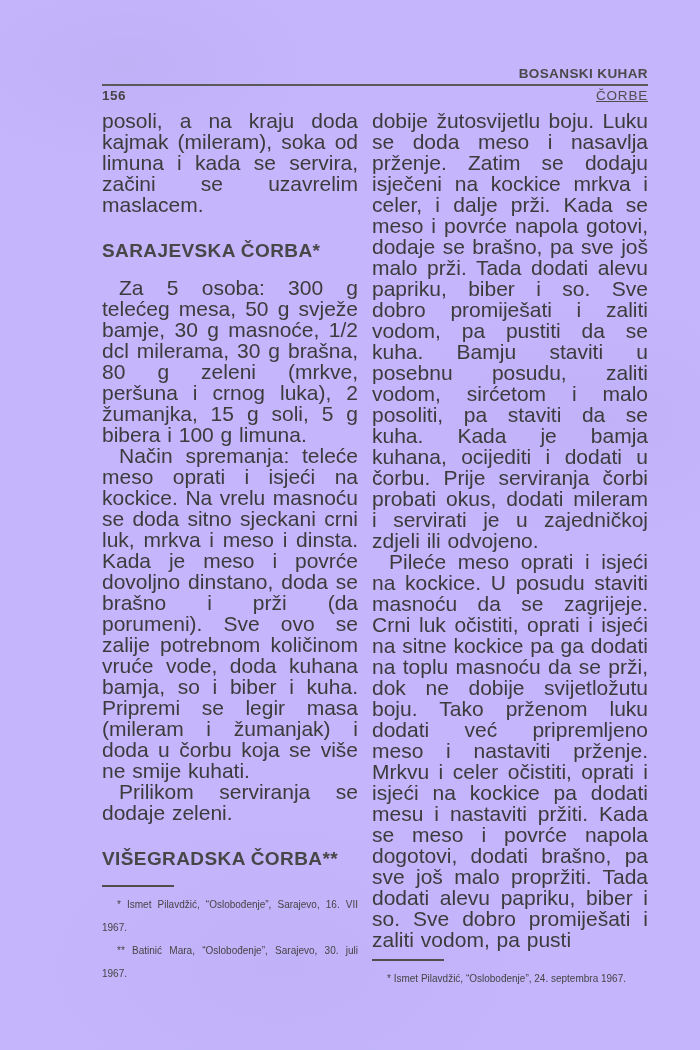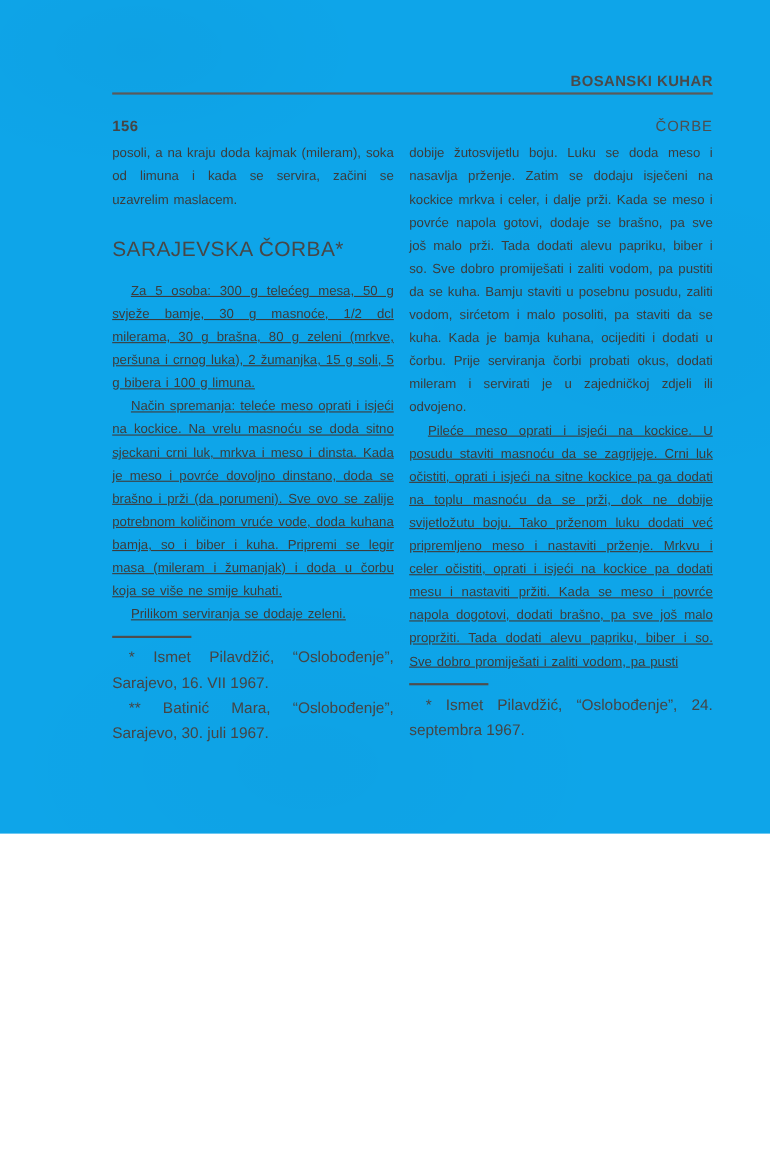--- a/index.html
+++ b/index.html
@@ -2,23 +2,23 @@
 <html lang="bs"><head>
 <meta charset="utf-8">
 <style>
   * { margin: 0; padding: 0; box-sizing: border-box; }
   html, body { background: #ffffff; }
   body { font-family: "Liberation Sans", sans-serif; }
 
   .page {
     position: relative;
     width: 700px;
-    height: 758px;
+    height: 1050px;
     margin: 0 auto;
-    background: #0ea5e9;
+    background: #c4b5fd;
     color: #3c3c3c;
     overflow: hidden;
   }
   
   .page::before {
     content: "";
     position: absolute;
     inset: 0;
     pointer-events: none;
     background:
@@ -41,71 +41,72 @@
     color: #4a4a4a;
     padding-bottom: 3px;
   }
   .header-rule {
     border-bottom: 2px solid #5a5a5a;
   }
   .header-bottom {
     display: flex;
     justify-content: space-between;
     align-items: flex-start;
-    padding-top: 21px;
+    padding-top: 2px;
     font-size: 13.5px;
   }
   .page-num {
     font-weight: 700;
     color: #454545;
     letter-spacing: 0.5px;
   }
   .section-name {
     color: #4e4e4e;
     letter-spacing: 0.8px;
+    text-decoration: underline;
   }
 
   
   .columns {
     display: flex;
     gap: 14px;
     margin-top: 7px;
   }
   .col { text-align: justify; }
   .col-left  { width: 256px; flex: none; }
   .col-right { width: 276px; flex: none; }
 
   .body-text {
-    font-size: 12px;
+    font-size: 21px;
     line-height: 21px;
     word-spacing: 1px;
     color: #3c3c3c;
   }
-  .indent { text-indent: 17px; text-decoration: underline; }
+  .indent { text-indent: 17px; }
 
   h2.recipe-title {
     font-size: 19px;
-    font-weight: 400;
+    font-weight: 700;
     letter-spacing: 0.4px;
     color: #474747;
     margin-top: 25px;
     margin-bottom: 15px;
     text-align: left;
     white-space: nowrap;
   }
 
   
   .footnotes { margin-top: 9px; }
   .fn-rule {
     width: 72px;
     border-bottom: 2px solid #4e4e4e;
     margin-bottom: 6px;
   }
   .fn {
-    font-size: 14px;
+    font-size: 10px;
     line-height: 23px;
     text-indent: 15px;
     color: #454545;
     text-align: justify;
   }
 </style>
 </head>
 <body>
 
 <div class="page">
@@ -123,20 +124,21 @@
     <main class="columns">
 
       <section class="col col-left">
         <p class="body-text">posoli, a na kraju doda kajmak (mileram), soka od limuna i kada se servira, začini se uzavrelim maslacem.</p>
 
         <h2 class="recipe-title">SARAJEVSKA ČORBA*</h2>
         <p class="body-text indent">Za 5 osoba: 300 g telećeg mesa, 50 g svježe bamje, 30 g masnoće, 1/2 dcl milerama, 30 g brašna, 80 g zeleni (mrkve, peršuna i crnog luka), 2 žumanjka, 15 g soli, 5 g bibera i 100 g limuna.</p>
         <p class="body-text indent">Način spremanja: teleće meso oprati i isjeći na kockice. Na vrelu masnoću se doda sitno sjeckani crni luk, mrkva i meso i dinsta. Kada je meso i povrće dovoljno dinstano, doda se brašno i prži (da porumeni). Sve ovo se zalije potrebnom količinom vruće vode, doda kuhana bamja, so i biber i kuha. Pripremi se legir masa (mileram i žumanjak) i doda u čorbu koja se više ne smije kuhati.</p>
         <p class="body-text indent">Prilikom serviranja se dodaje zeleni.</p>
 
+        <h2 class="recipe-title">VIŠEGRADSKA ČORBA**</h2>
 
         <div class="footnotes">
           <div class="fn-rule"></div>
           <p class="fn">* Ismet Pilavdžić, “Oslobođenje”, Sarajevo, 16. VII 1967.</p>
           <p class="fn">** Batinić Mara, “Oslobođenje”, Sarajevo, 30. juli 1967.</p>
         </div>
       </section>
 
       <section class="col col-right">
         <p class="body-text">dobije žutosvijetlu boju. Luku se doda meso i nasavlja prženje. Zatim se dodaju isječeni na kockice mrkva i celer, i dalje prži. Kada se meso i povrće napola gotovi, dodaje se brašno, pa sve još malo prži. Tada dodati alevu papriku, biber i so. Sve dobro promiješati i zaliti vodom, pa pustiti da se kuha. Bamju staviti u posebnu posudu, zaliti vodom, sirćetom i malo posoliti, pa staviti da se kuha. Kada je bamja kuhana, ocijediti i dodati u čorbu. Prije serviranja čorbi probati okus, dodati mileram i servirati je u zajedničkoj zdjeli ili odvojeno.</p>

